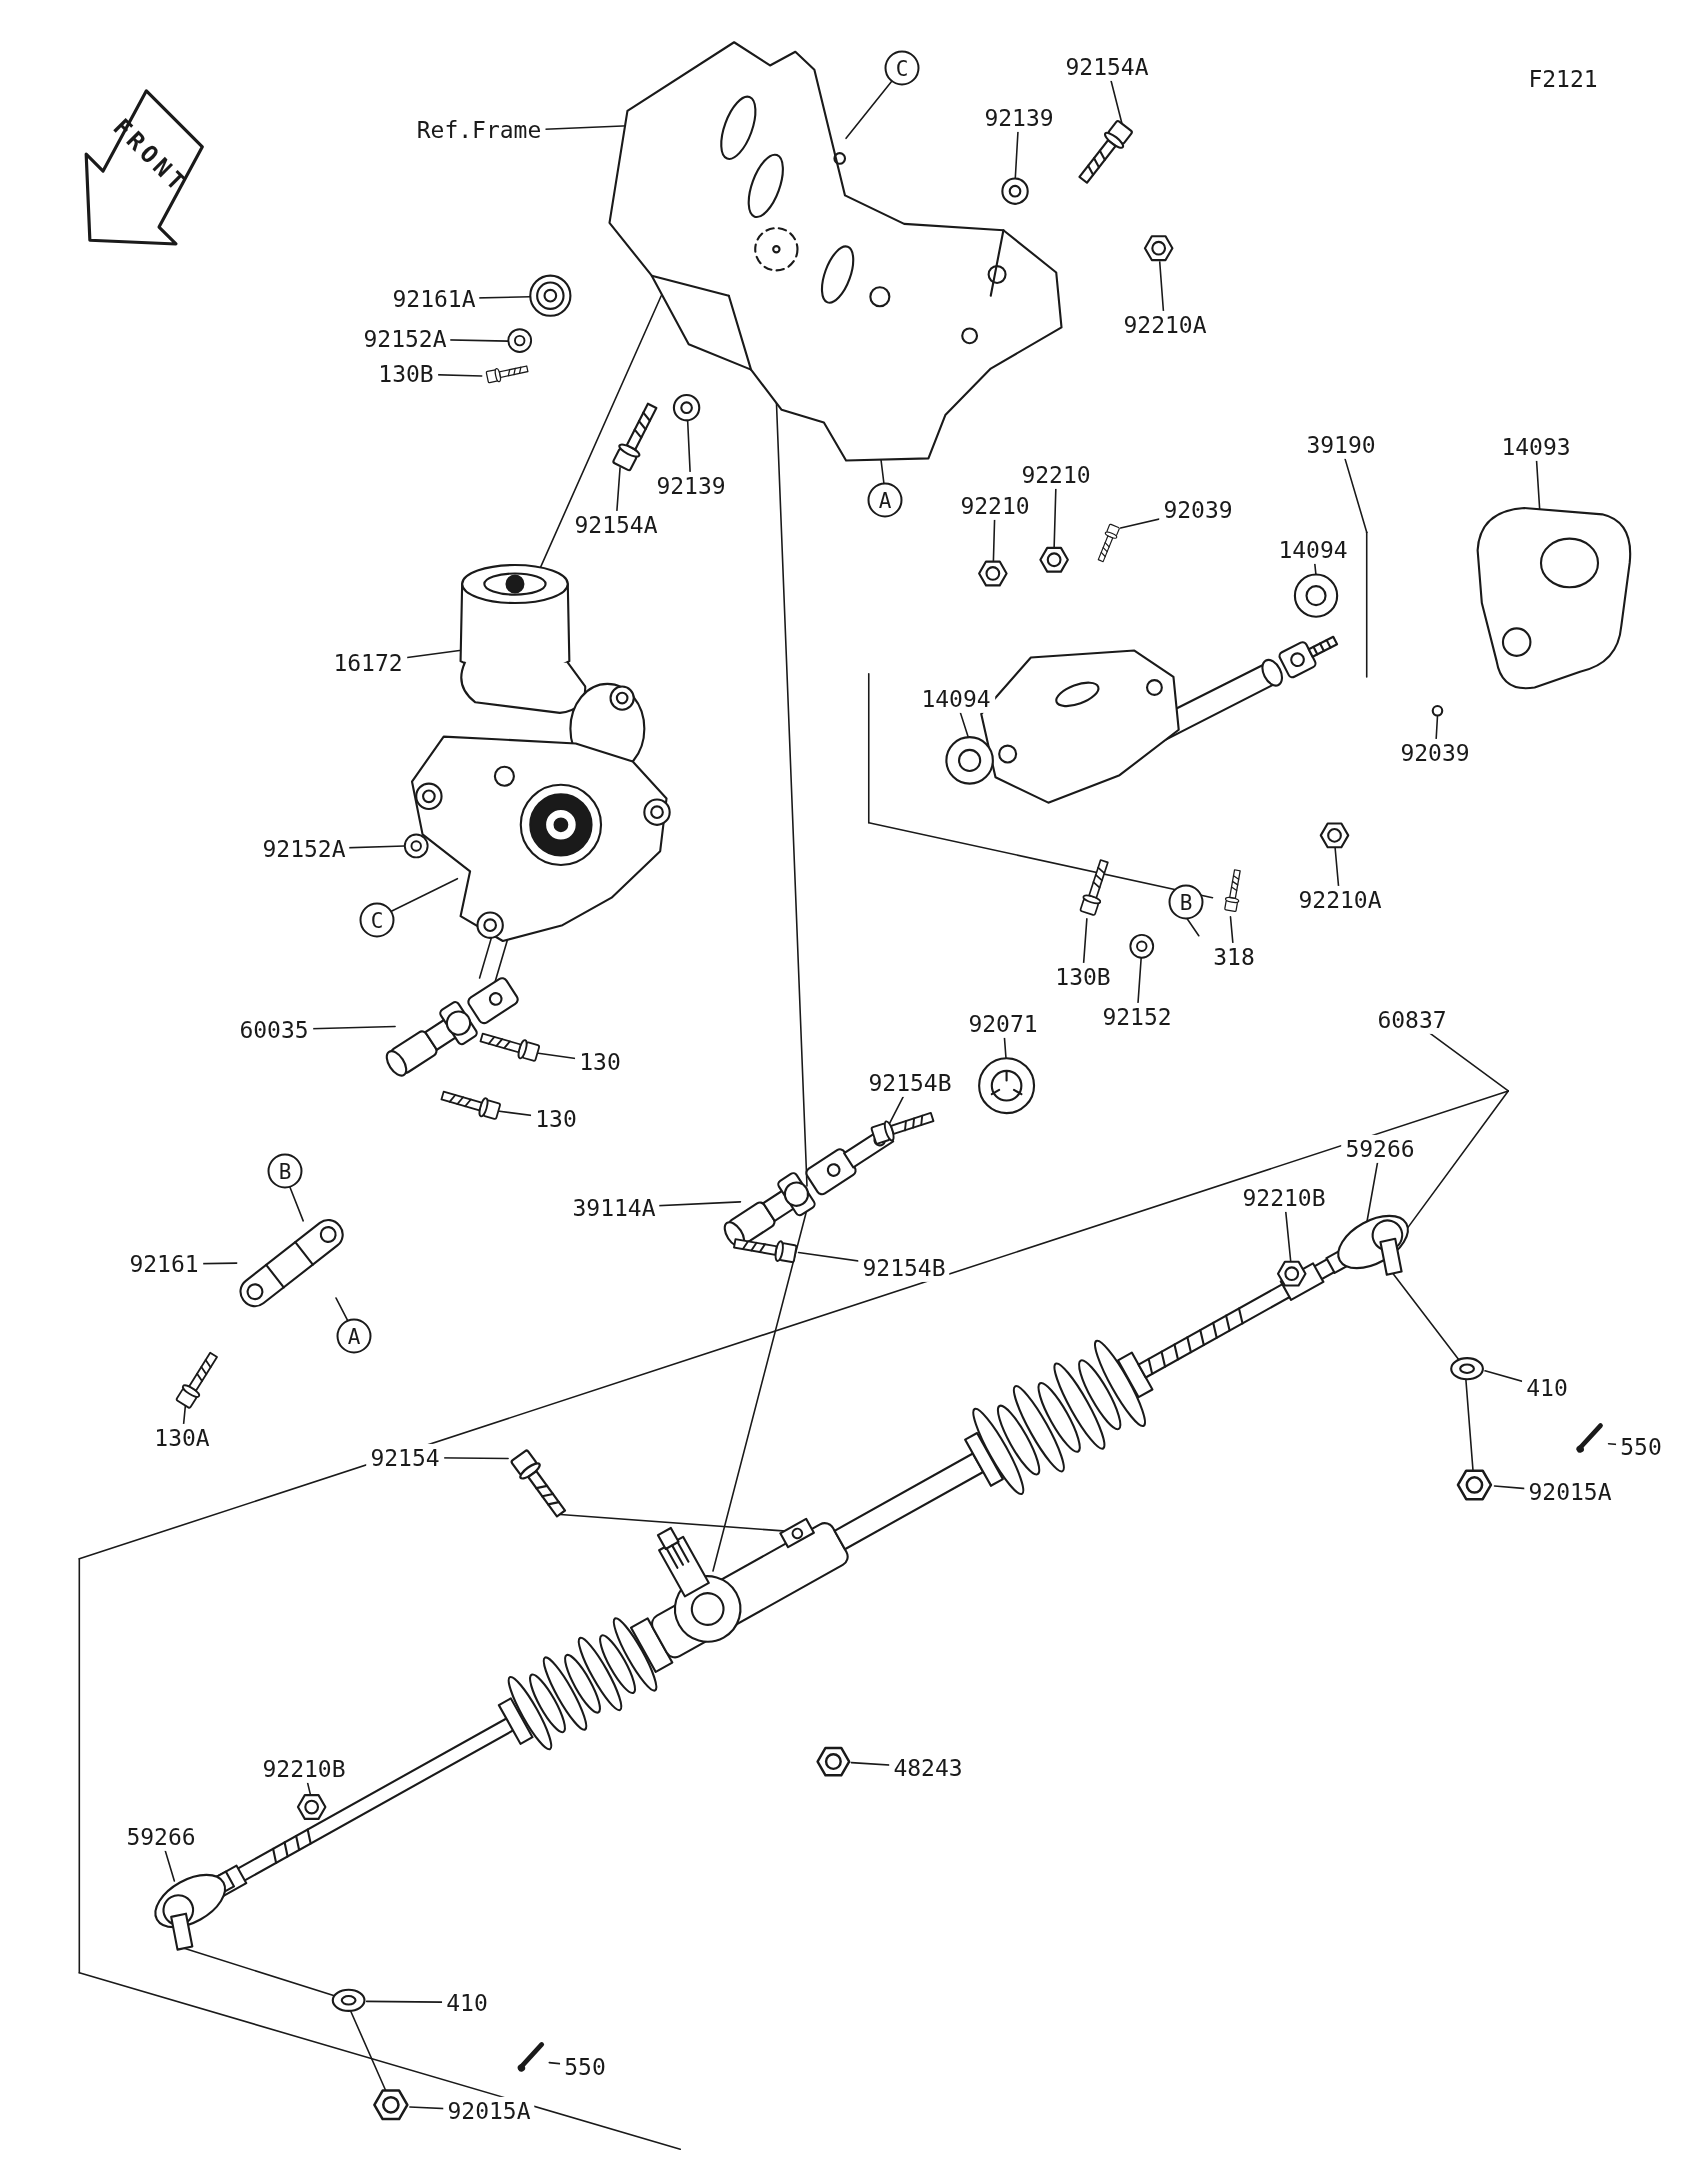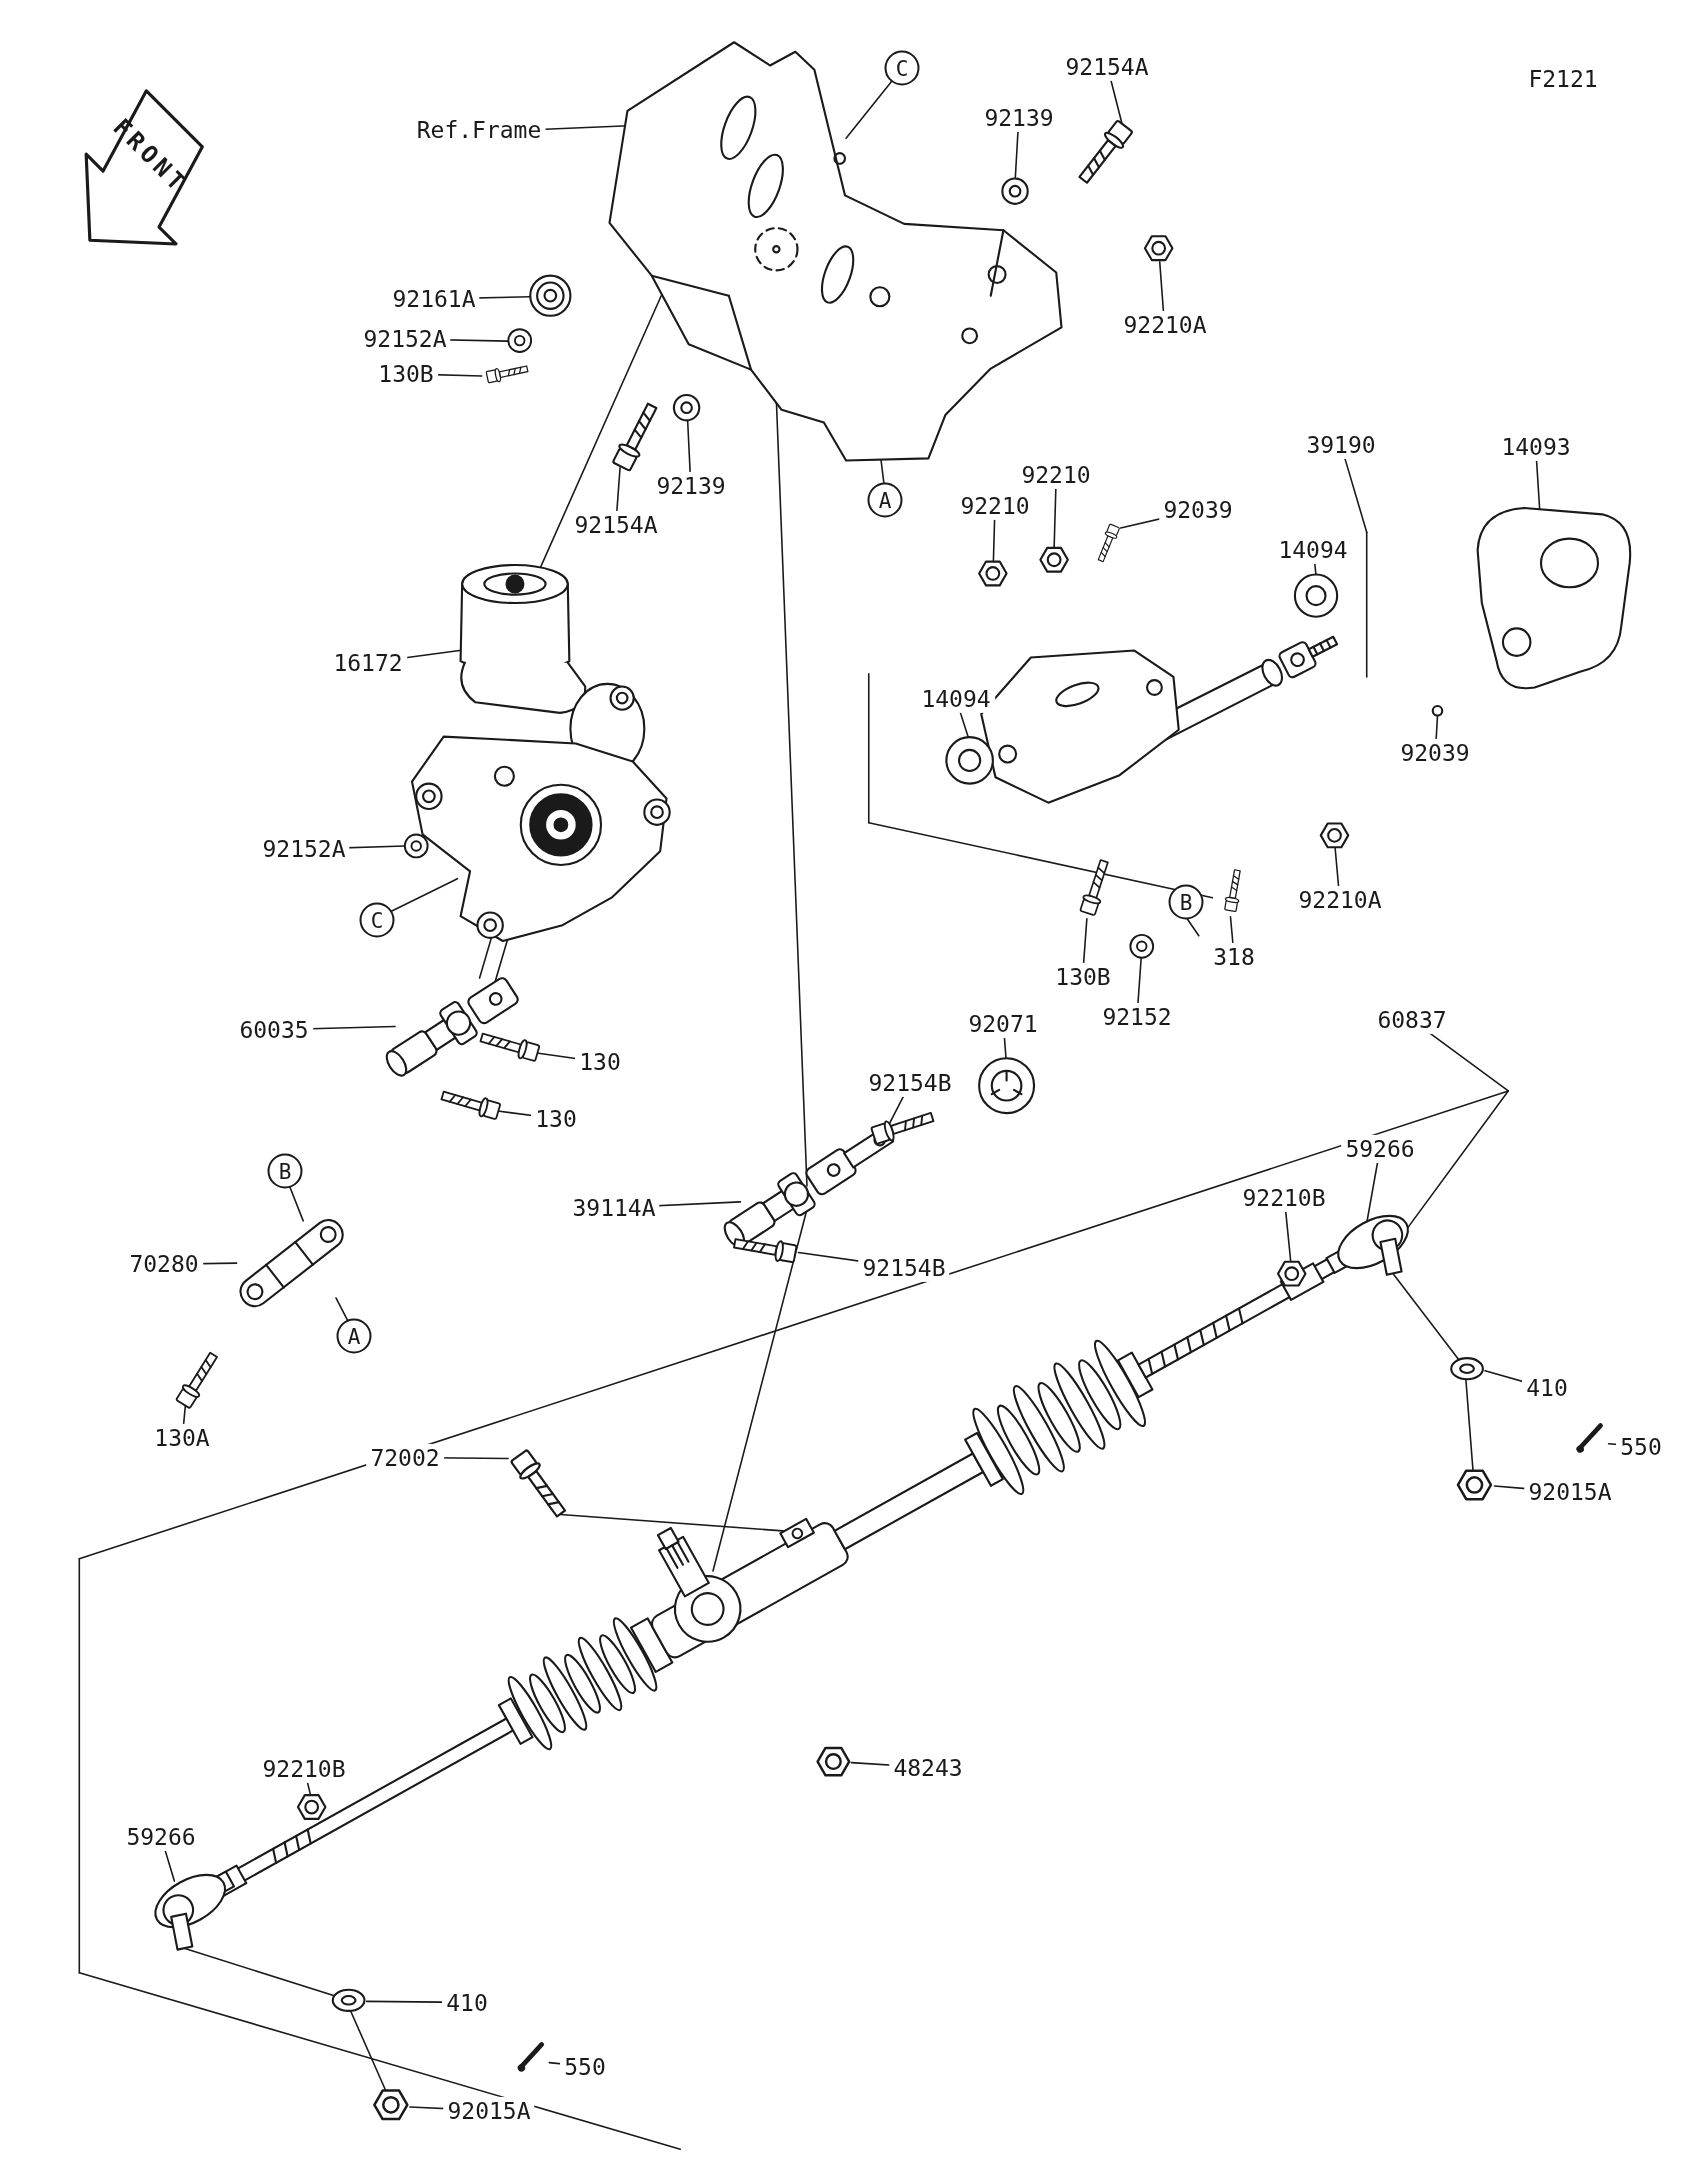--- a/index.html
+++ b/index.html
@@ -372,24 +372,24 @@
 <div class="lbl" style="left:1137px;top:1017px">92152</div>
 <div class="lbl" style="left:274px;top:1030px">60035</div>
 <div class="lbl" style="left:600px;top:1062px">130</div>
 <div class="lbl" style="left:556px;top:1119px">130</div>
 <div class="lbl" style="left:1003px;top:1024px">92071</div>
 <div class="lbl" style="left:910px;top:1083px">92154B</div>
 <div class="lbl" style="left:1412px;top:1020px">60837</div>
 <div class="lbl" style="left:1380px;top:1149px">59266</div>
 <div class="lbl" style="left:1284px;top:1198px">92210B</div>
 <div class="lbl" style="left:614px;top:1208px">39114A</div>
-<div class="lbl" style="left:164px;top:1264px">70280</div>
+<div class="lbl" style="left:164px;top:1264px">92161</div>
 <div class="lbl" style="left:904px;top:1268px">92154B</div>
 <div class="lbl" style="left:182px;top:1438px">130A</div>
-<div class="lbl" style="left:405px;top:1458px">72002</div>
+<div class="lbl" style="left:405px;top:1458px">92154</div>
 <div class="lbl" style="left:1547px;top:1388px">410</div>
 <div class="lbl" style="left:1641px;top:1447px">550</div>
 <div class="lbl" style="left:1570px;top:1492px">92015A</div>
 <div class="lbl" style="left:304px;top:1769px">92210B</div>
 <div class="lbl" style="left:928px;top:1768px">48243</div>
 <div class="lbl" style="left:161px;top:1837px">59266</div>
 <div class="lbl" style="left:467px;top:2003px">410</div>
 <div class="lbl" style="left:585px;top:2067px">550</div>
 <div class="lbl" style="left:489px;top:2111px">92015A</div>
 

